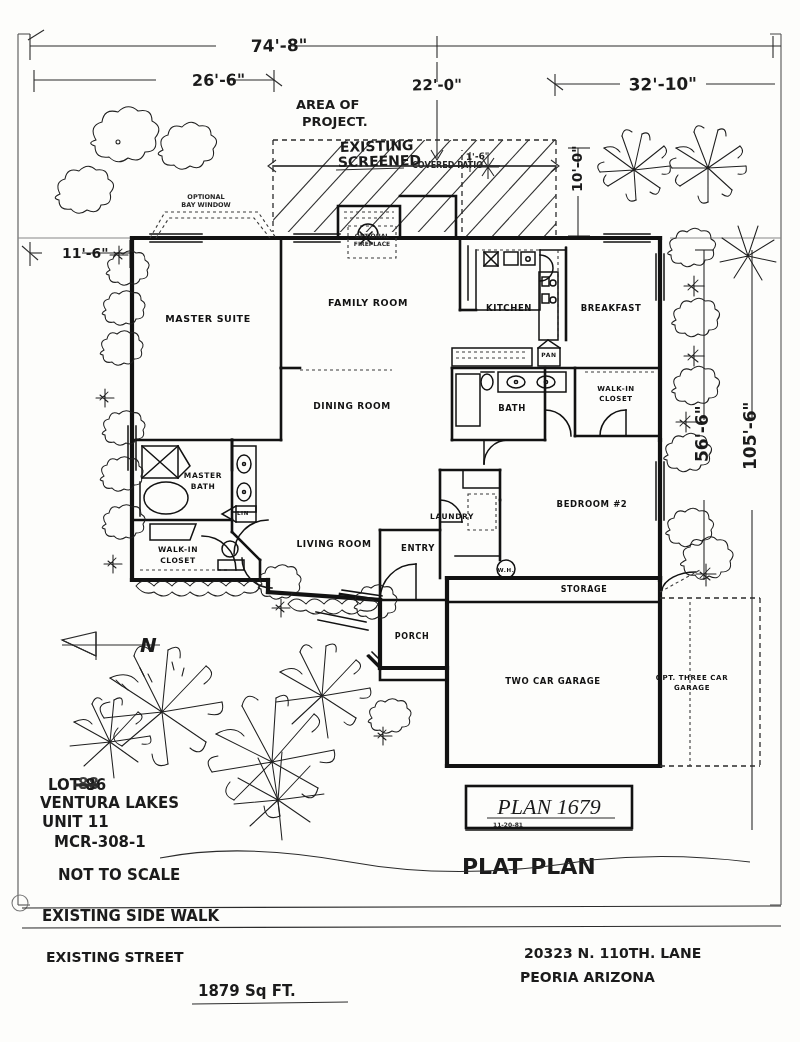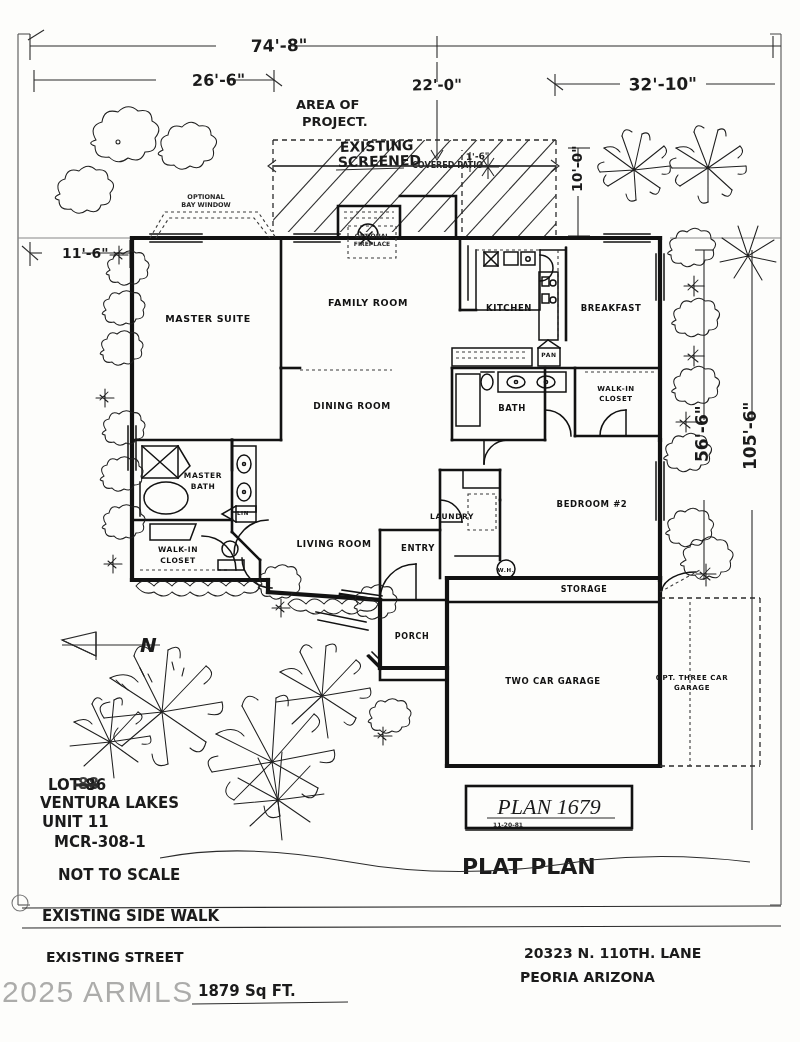--- a/index.html
+++ b/index.html
@@ -508,15 +508,14 @@
     <path class="dim" d="M22 908 L781 906"></path>
     <text class="hand" x="42" y="921" font-size="15">EXISTING SIDE WALK</text>
     <path class="dim" d="M22 928 L781 926"></path>
     <text class="hand" x="46" y="962" font-size="14">EXISTING STREET</text>
     <text class="hand" x="524" y="958" font-size="14">20323 N. 110TH. LANE</text>
     <text class="hand" x="520" y="982" font-size="14">PEORIA ARIZONA</text>
     <text class="hand" x="198" y="996" font-size="15">1879 Sq FT.</text>
     <path class="dim" d="M192 1004 L348 1002"></path>
   </svg>
 
-  <div id="watermark">2025 ARMLS</div>
 
 </div>
 
 </body></html>

